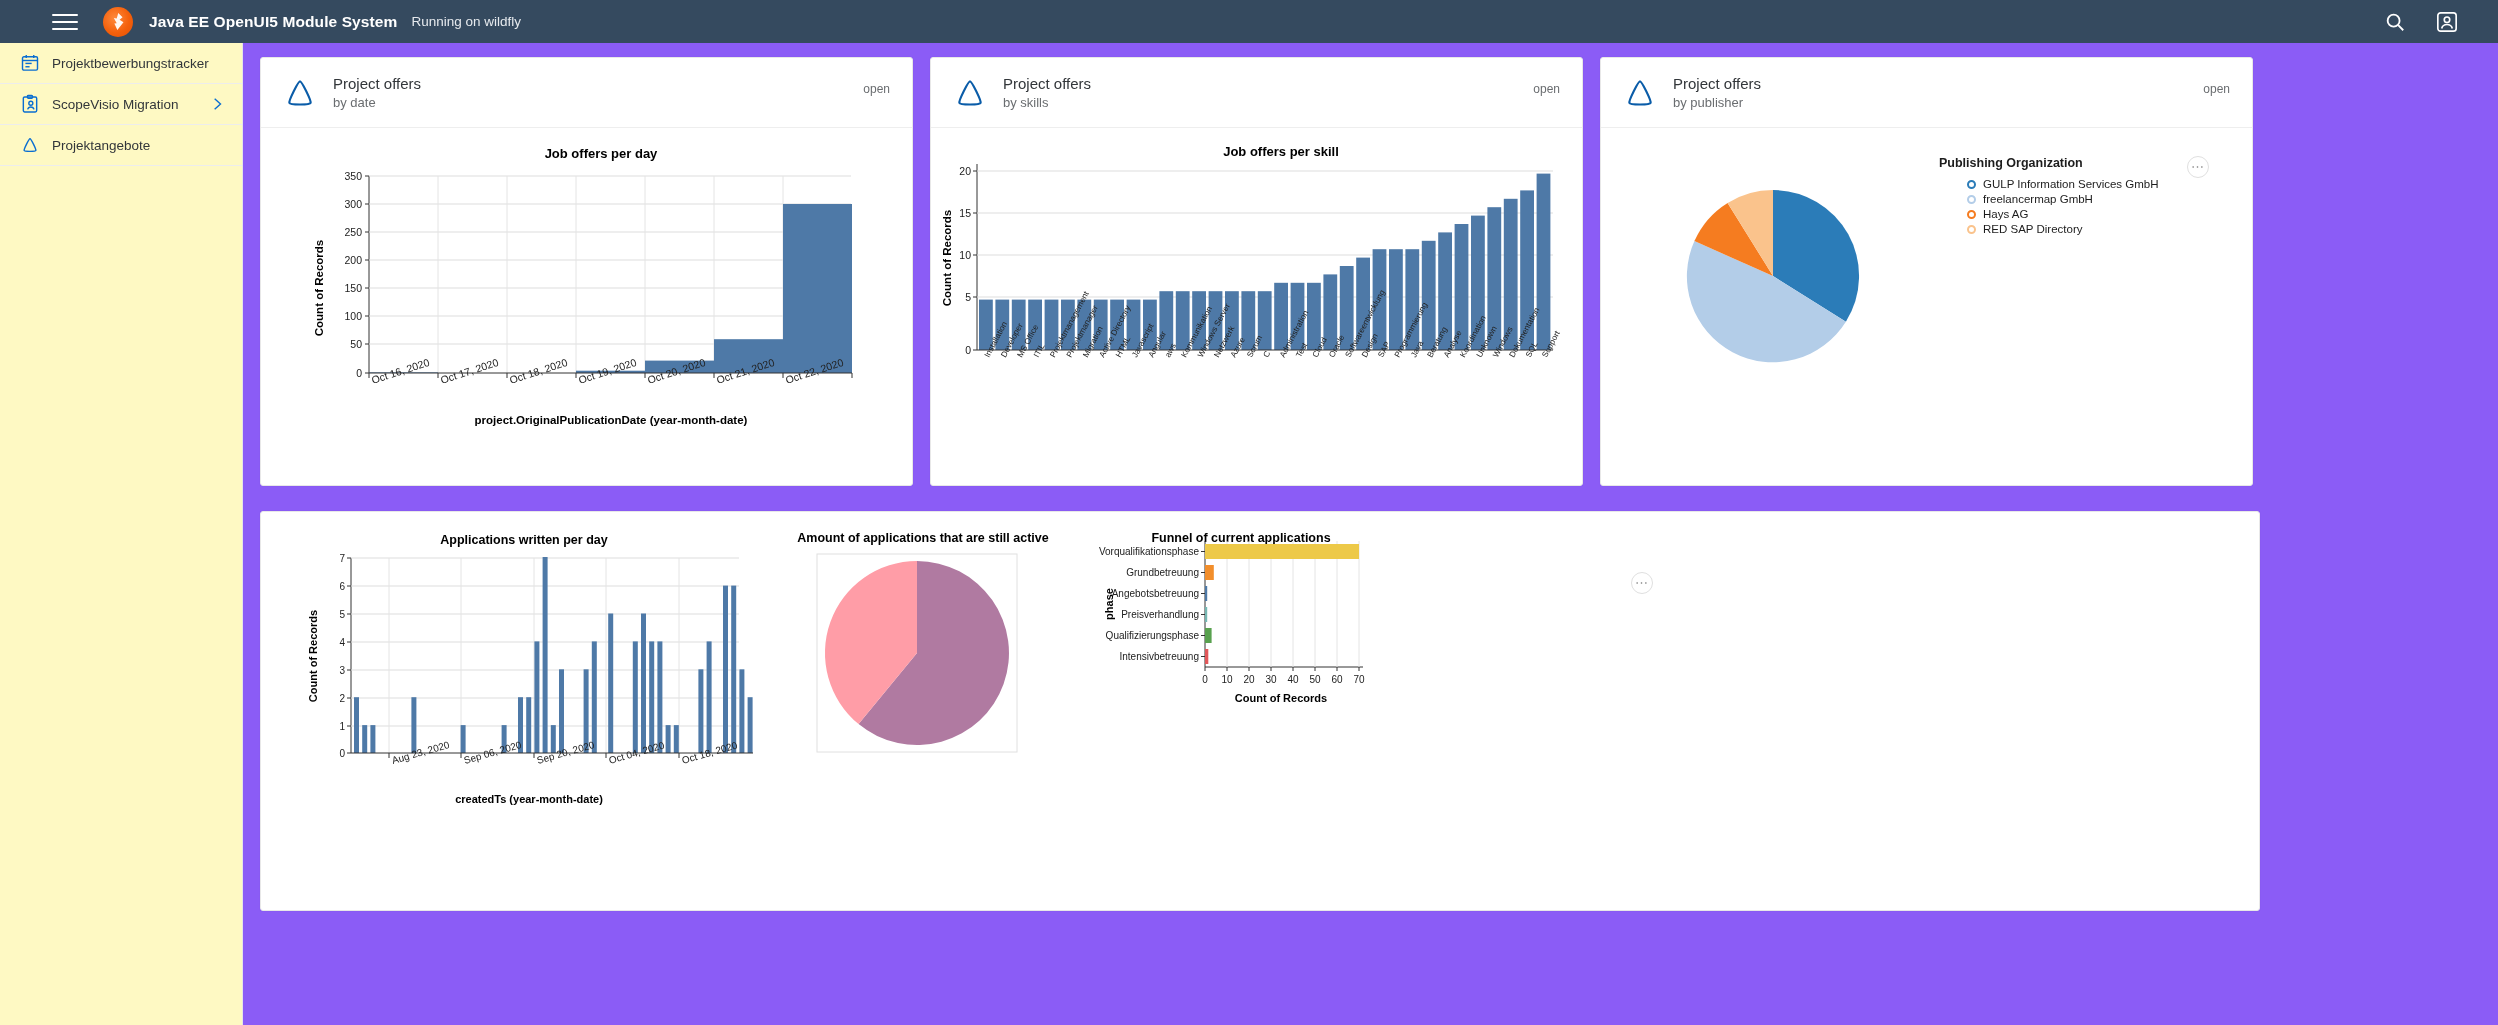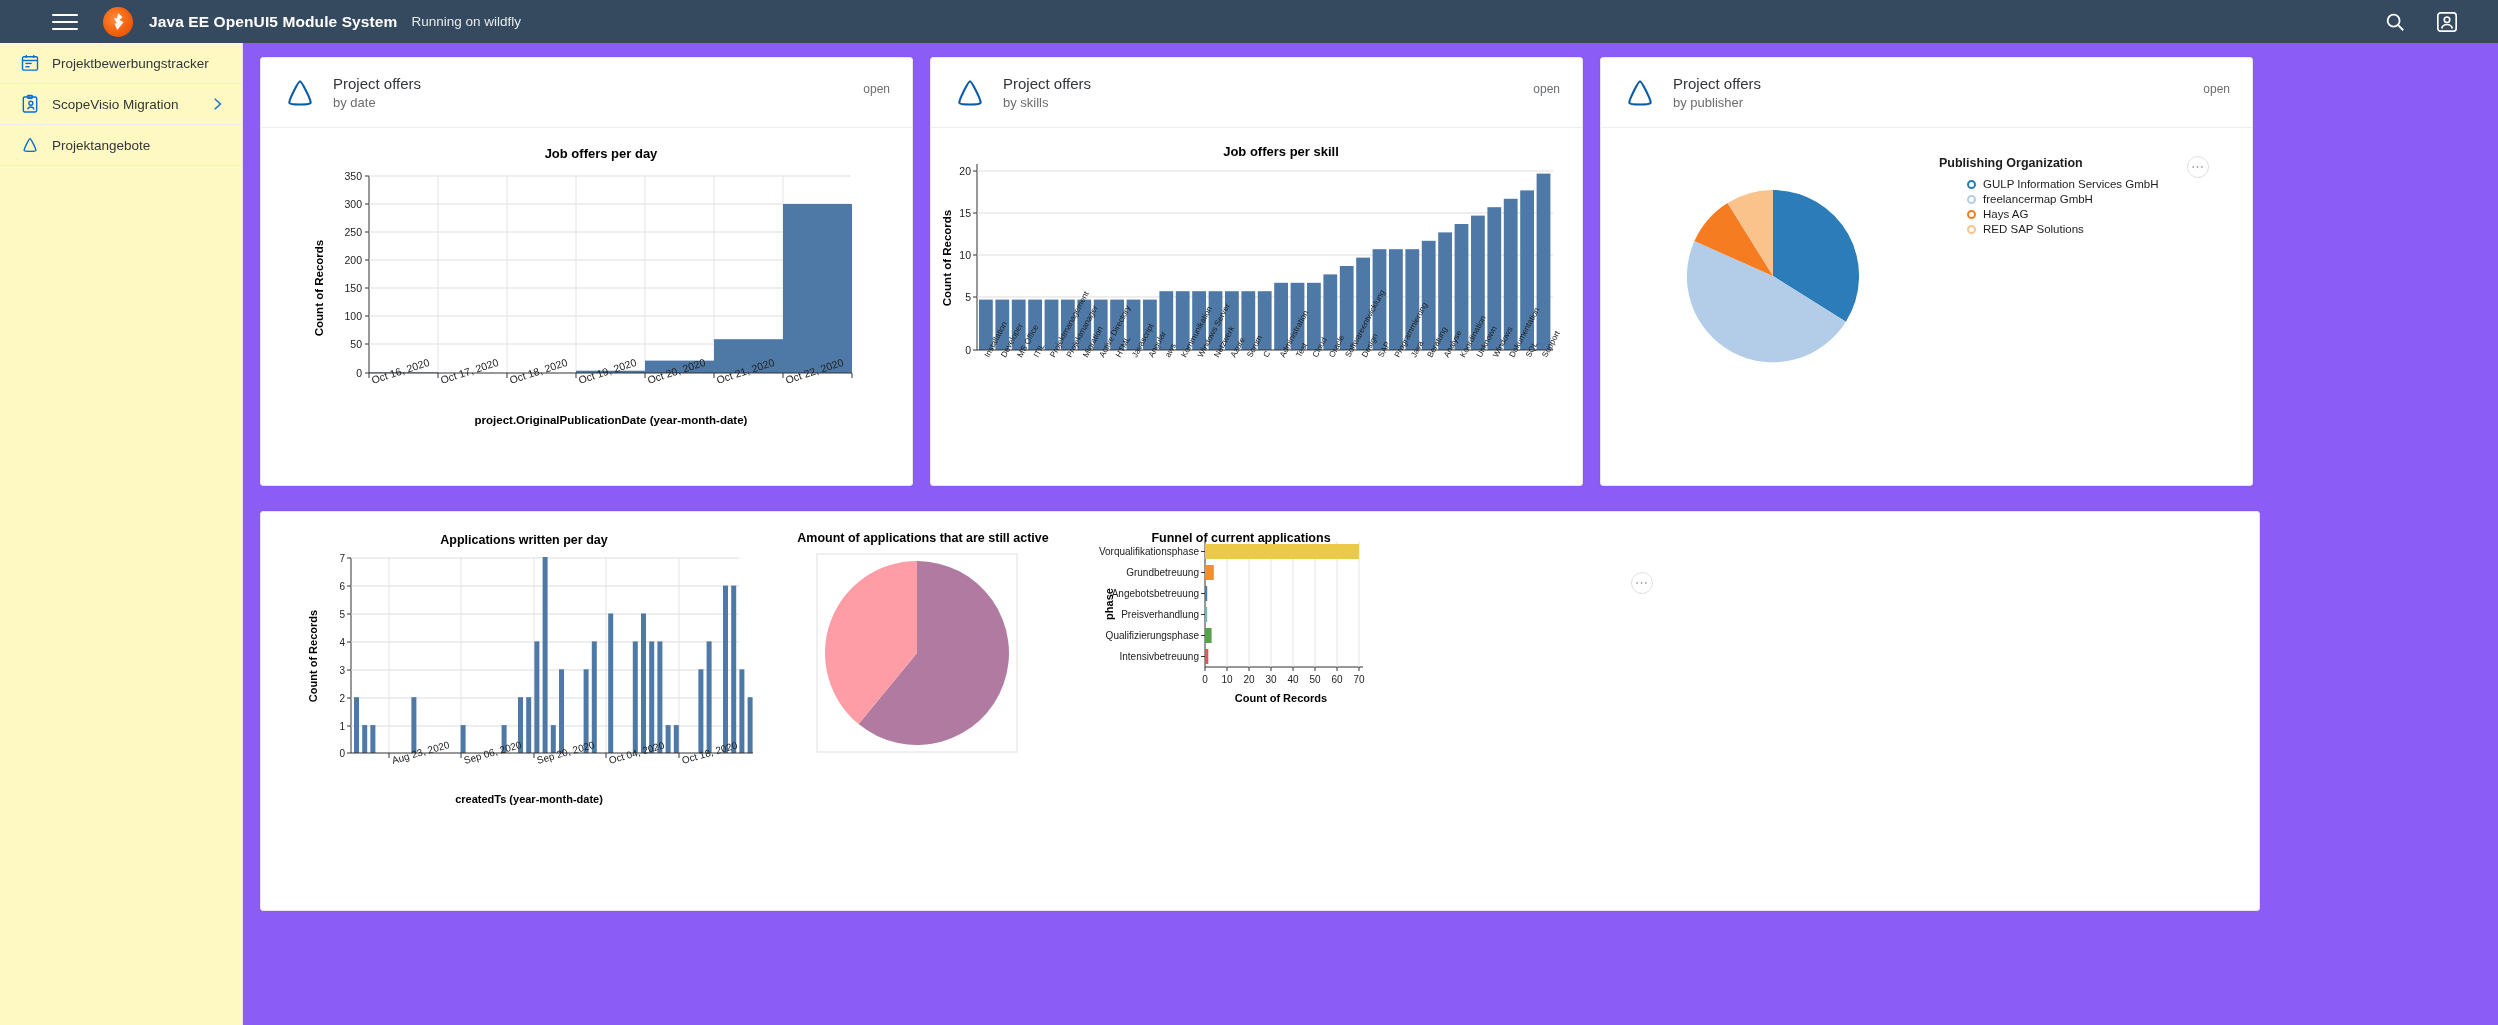--- a/index.html
+++ b/index.html
@@ -449,21 +449,21 @@
           <div class="legend-row">
             <span class="legend-dot" style="border-color:#b3cde8;"></span>
             <span class="legend-lbl">freelancermap GmbH</span>
           </div>
           <div class="legend-row">
             <span class="legend-dot" style="border-color:#f57c20;"></span>
             <span class="legend-lbl">Hays AG</span>
           </div>
           <div class="legend-row">
             <span class="legend-dot" style="border-color:#fac38c;"></span>
-            <span class="legend-lbl">RED SAP Solutions</span>
+            <span class="legend-lbl">RED SAP Directory</span>
           </div>
         </div>
       </div>
     </div>
 
   </div>
 
   <div class="card card-bottom" style="margin:25px 0 0 17px;">
 
     <div class="card-body-bottom">

